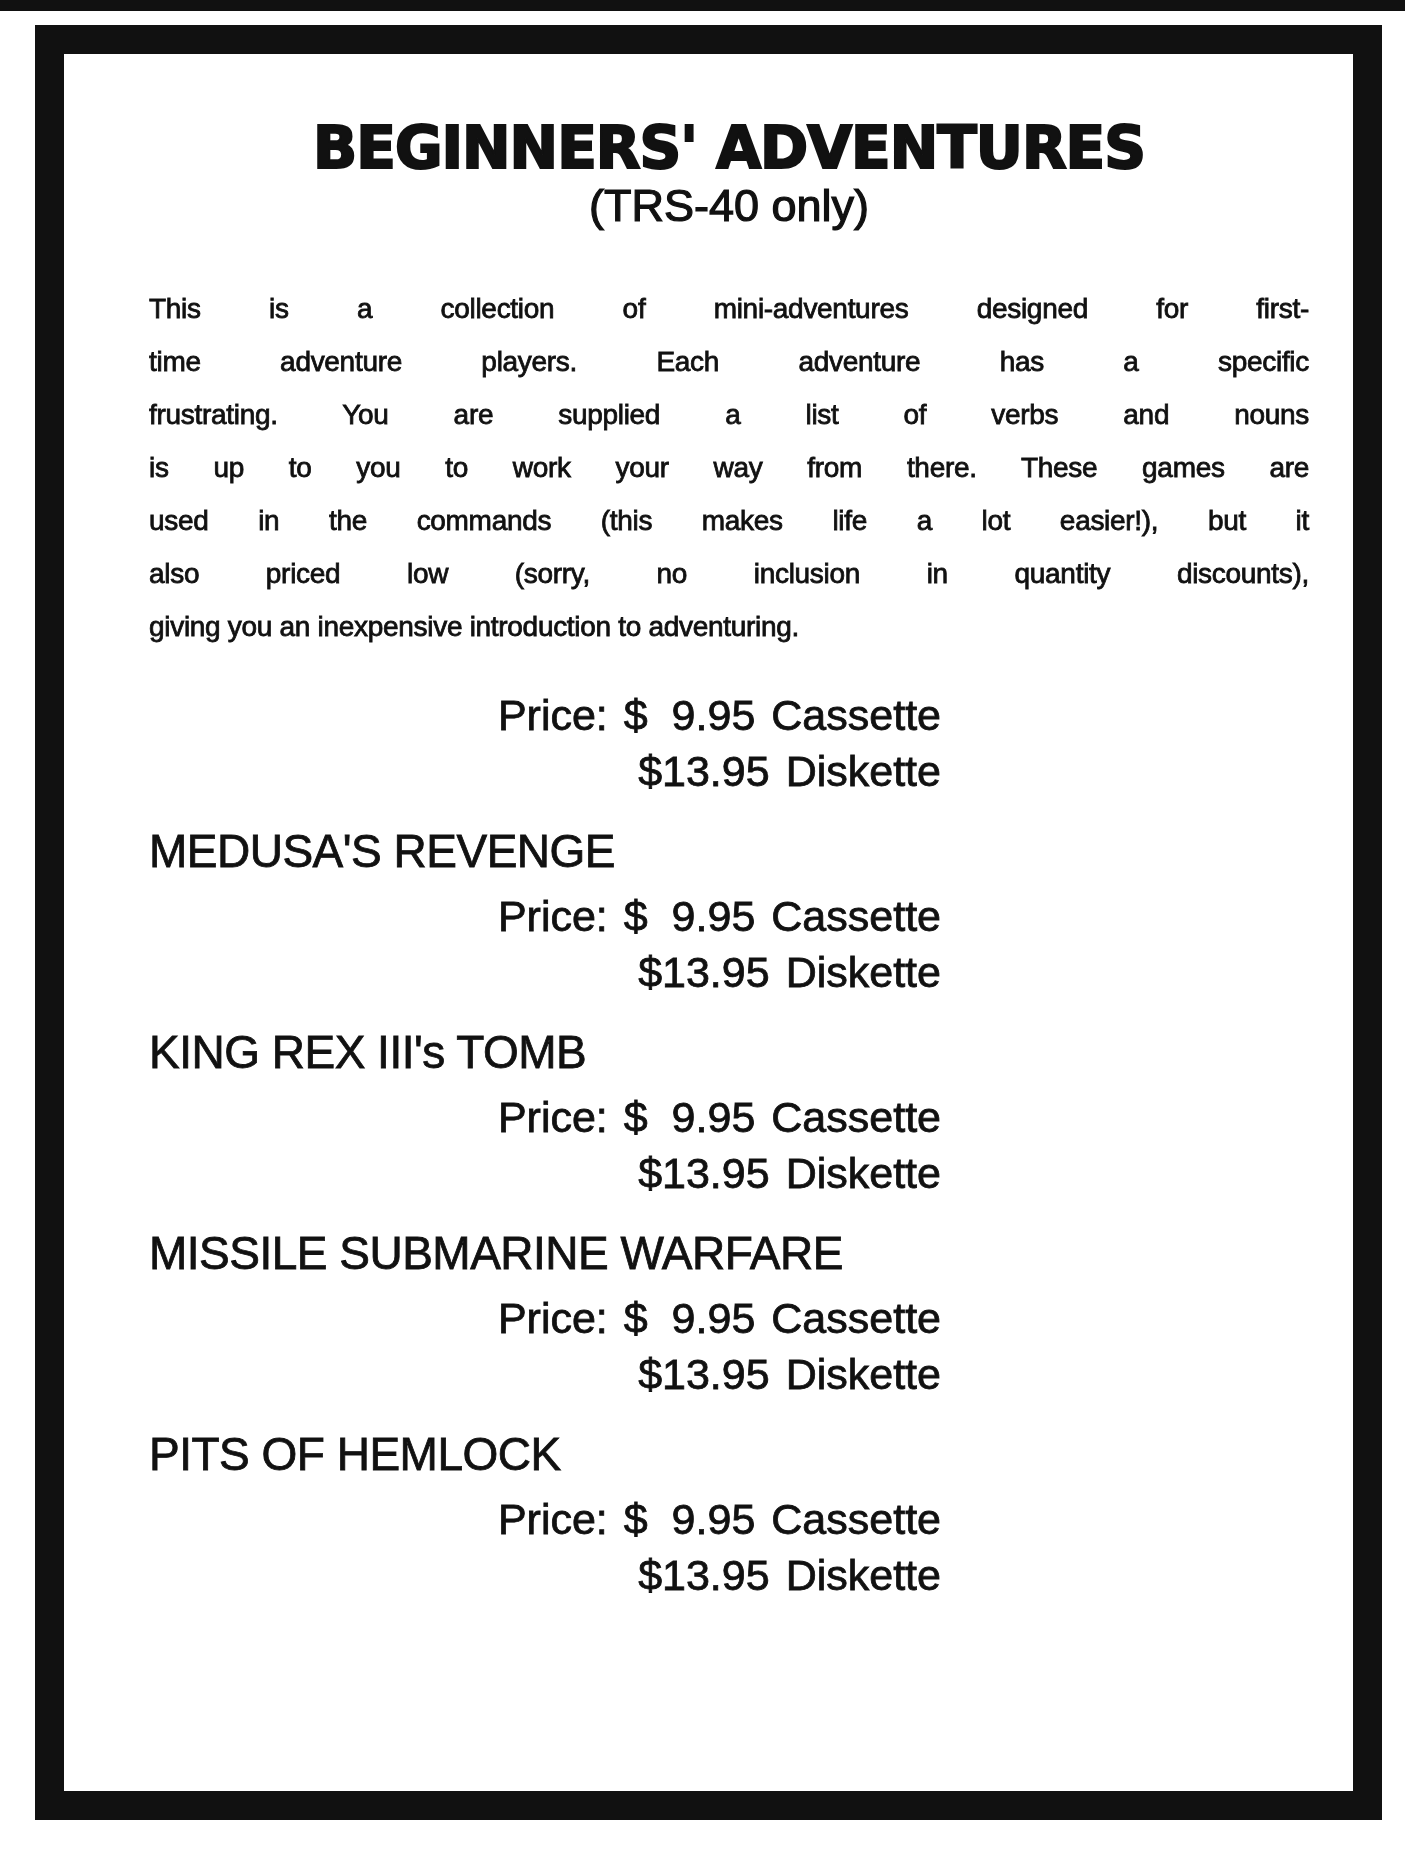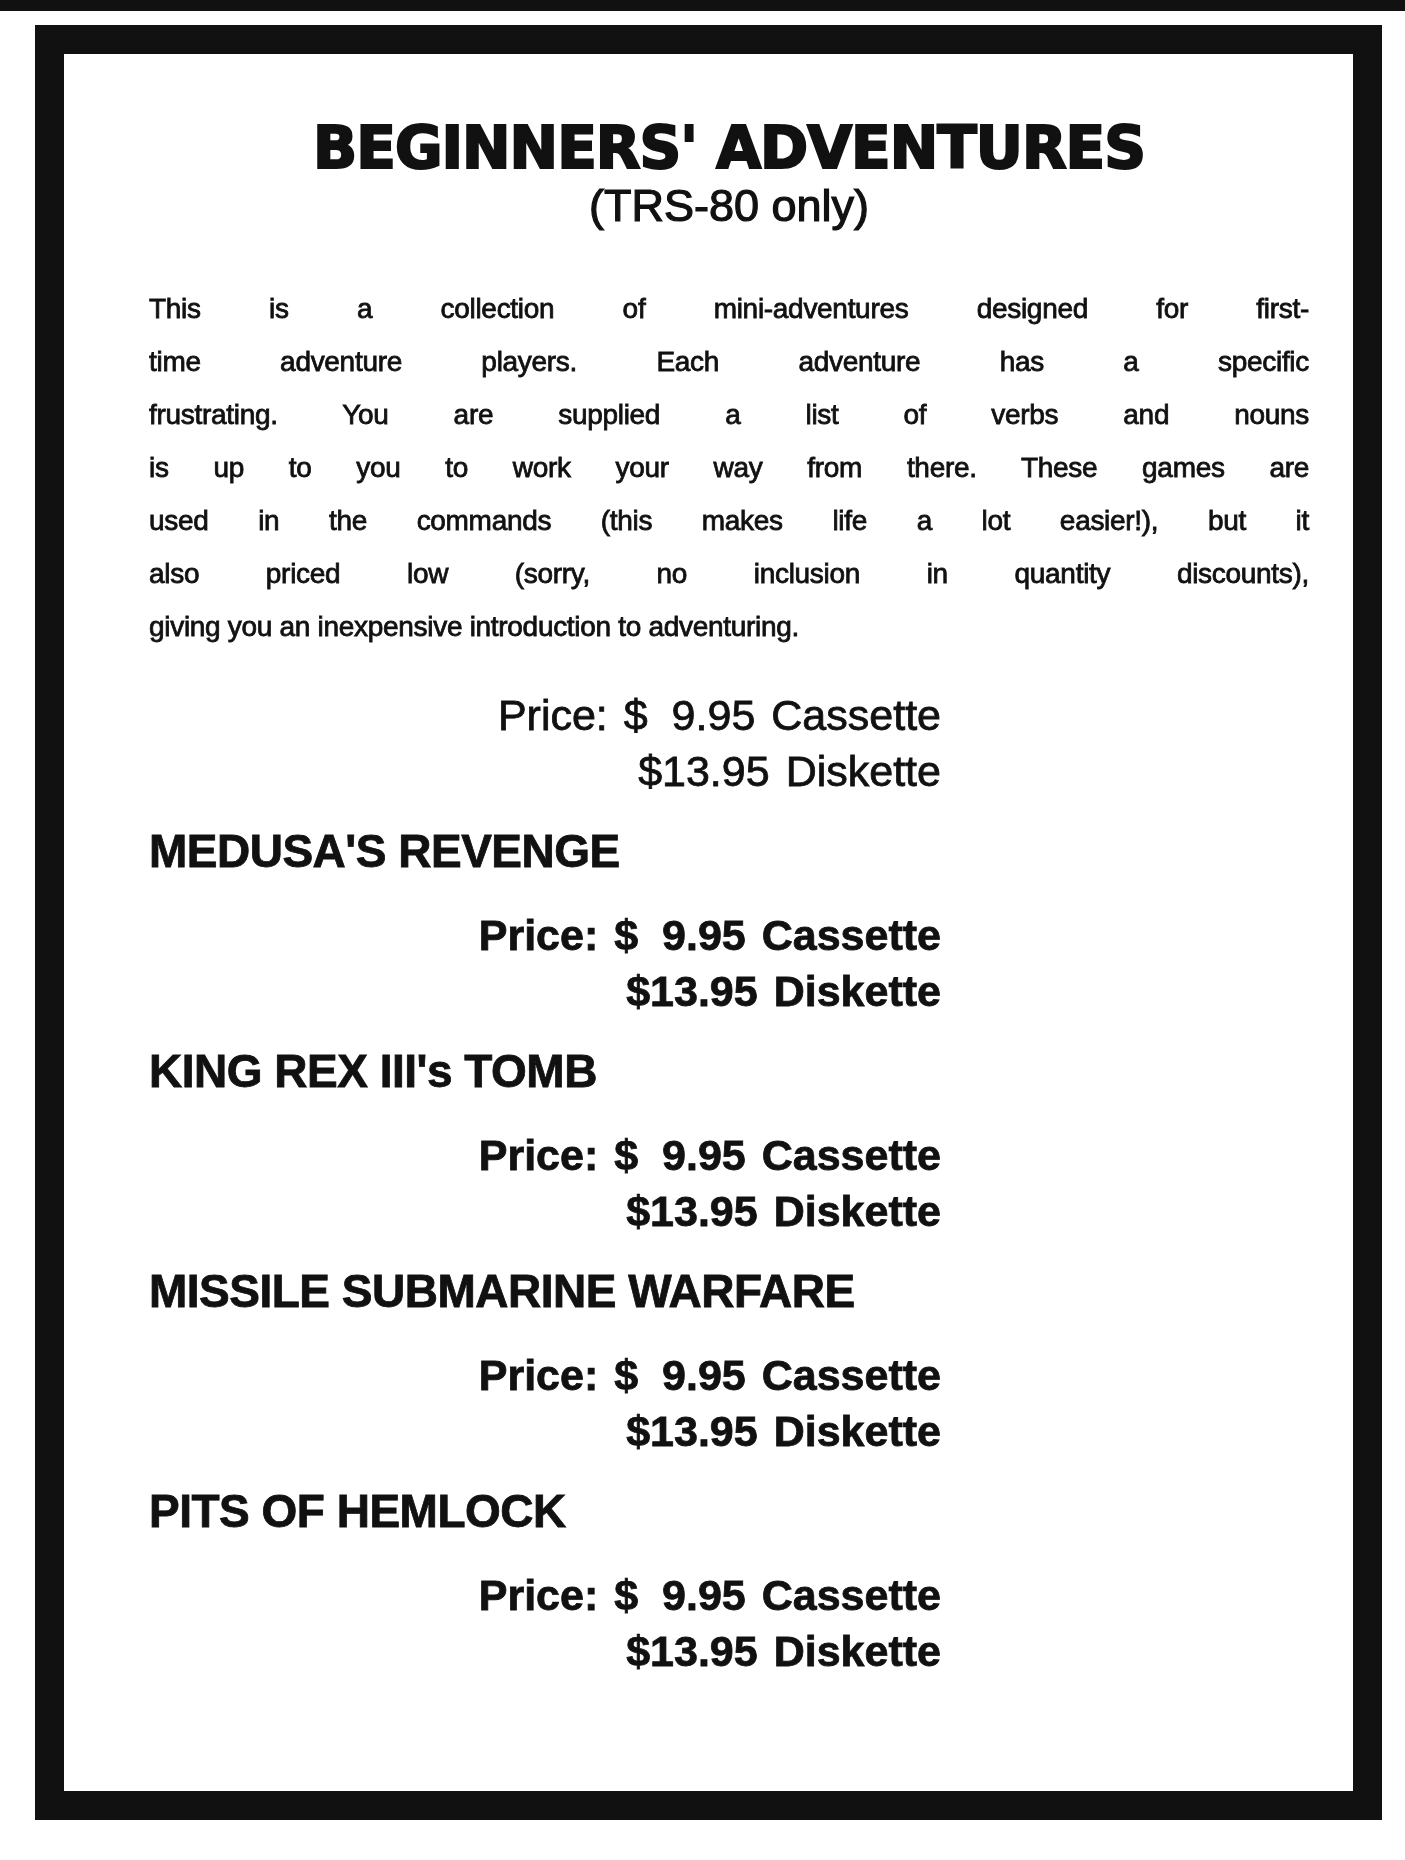--- a/index.html
+++ b/index.html
@@ -49,49 +49,49 @@
     margin-top: 52px;
     font-size: 28px;
     line-height: 53px;
     letter-spacing: -0.3px;
     -webkit-text-stroke: 0.8px currentColor;
   }
   .para-line { text-align: justify; text-align-last: justify; }
   .para-line.last { text-align-last: left; }
 
   .games-list { margin-top: 34px; }
-  .game + .game { margin-top: 28px; font-weight: bold; }
+  .game + .game { margin-top: 28px; }
   .game-title {
     font-size: 46px;
     line-height: 48px;
     letter-spacing: -0.5px;
     -webkit-text-stroke: 0.8px currentColor;
   }
   .prices {
     width: 792px;
-    margin-top: 32px;
+    margin-top: 13px;
     font-size: 43px;
     line-height: 56px;
     text-align: right;
     -webkit-text-stroke: 0.8px currentColor;
   }
   .price-label { margin-right: 16px; }
   .price-label:empty { margin-right: 0; }
   .price-amount { white-space: pre; }
   .price-format { margin-left: 16px; }
 </style>
 </head>
 <body>
 
 <div class="page" style="--ink: #111111; --paper: #ffffff;">
   <div class="top-strip"></div>
   <div class="ad-box">
     <div class="content">
       <h1 class="title">BEGINNERS' ADVENTURES</h1>
-      <div class="subtitle">(TRS-80 only)</div>
+      <div class="subtitle">(TRS-40 only)</div>
       <div class="description">
           <div class="para-line">This is a collection of mini-adventures designed for first-</div>
           <div class="para-line">time adventure players. Each adventure has a specific</div>
           <div class="para-line">frustrating. You are supplied a list of verbs and nouns</div>
           <div class="para-line">is up to you to work your way from there. These games are</div>
           <div class="para-line">used in the commands (this makes life a lot easier!), but it</div>
           <div class="para-line">also priced low (sorry, no inclusion in quantity discounts),</div>
           <div class="para-line last">giving you an inexpensive introduction to adventuring.</div>
         </div>
       <div class="games-list">

